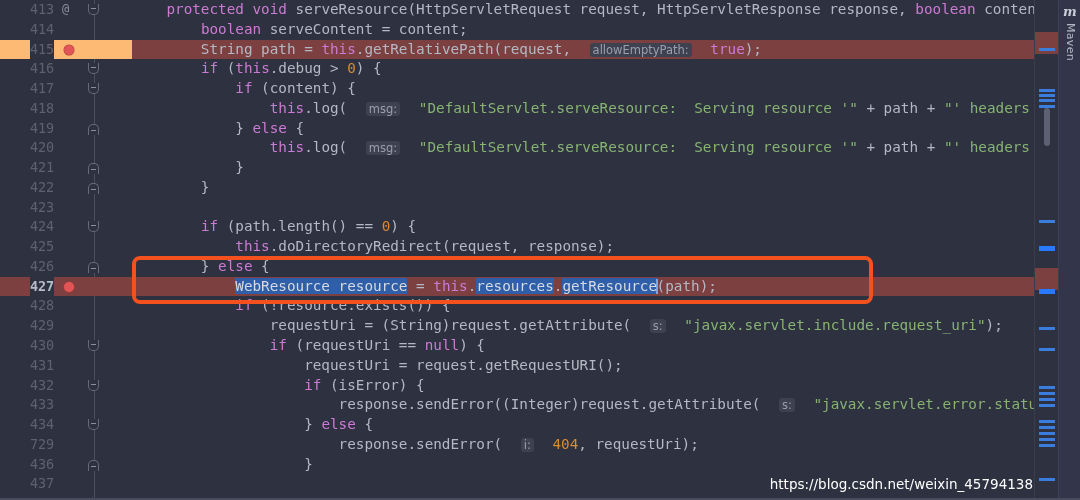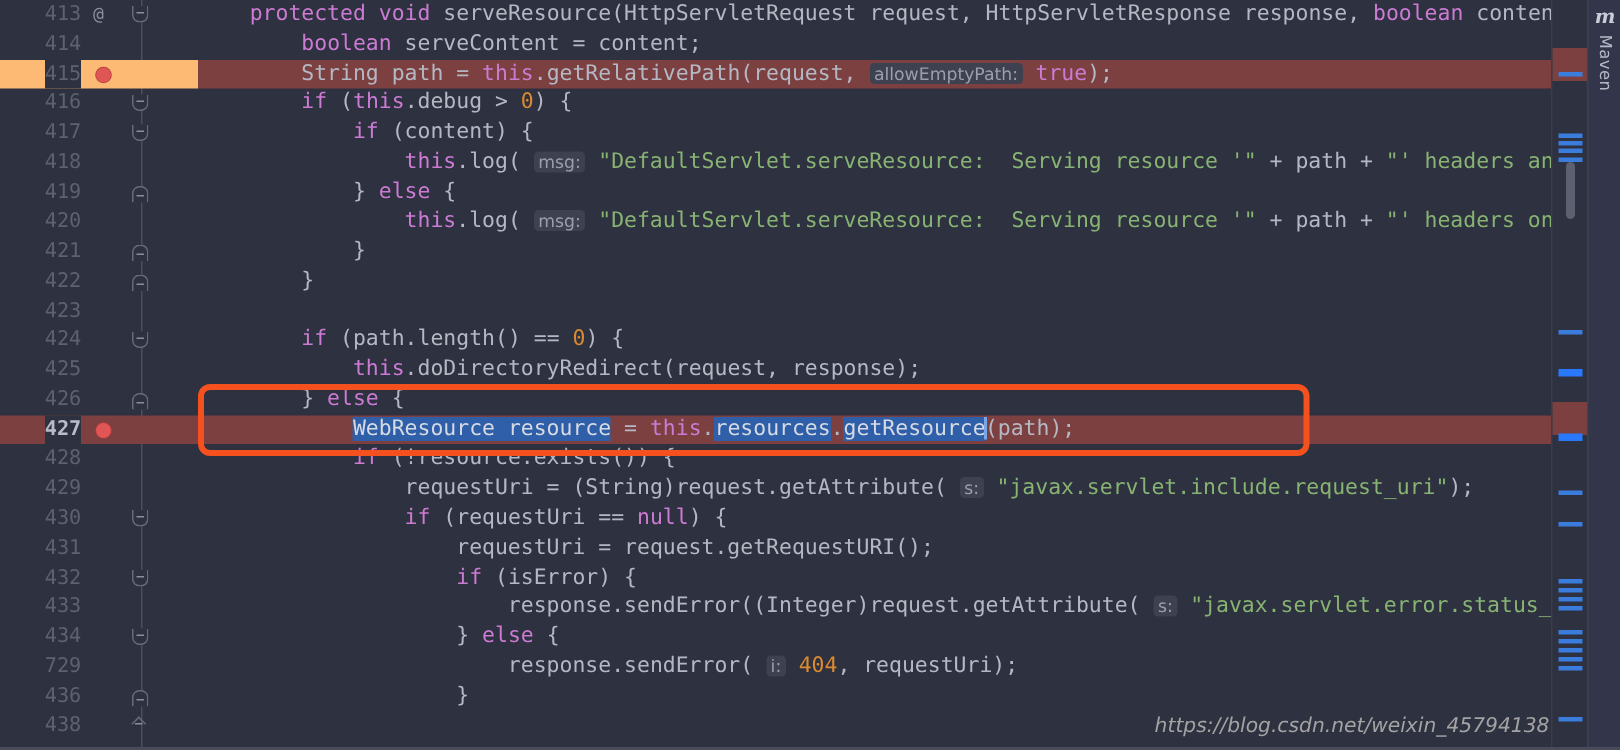--- a/index.html
+++ b/index.html
@@ -114,21 +114,21 @@
   .guide { position: absolute; top: 0; width: 1px; height: 500px; background: #474b5b; opacity: .85; }
 
   
   .kw   { color: #cc7bd4; }
   .str  { color: #87b373; }
   .num  { color: #d98a32; }
   .def  { color: #b4b8c4; }
   .hint {
     color: #9a9fae; font-size: 11.5px;
     background: #3d4150; border-radius: 3px;
-    padding: 0 3px; margin: 0 0;
+    padding: 0 3px; margin: 0 10px;
     font-family: "DejaVu Sans", sans-serif;
   }
   .sel  { background: #2f5fa8; color: #d6dae3; }
   .faded { color: #7a7f8e; }
 
   
   .strikeline {
     position: absolute; left: 0; top: 9px;
     height: 1.5px; background: #d0453c;
     z-index: 5;
@@ -191,24 +191,23 @@
     font-family: "DejaVu Sans", sans-serif;
     font-size: 11px; color: #b4b8c4;
     margin-top: 3px; letter-spacing: .3px;
   }
 
   
   .watermark {
     position: absolute; right: 47px; bottom: 8px;
     font-family: "DejaVu Sans", sans-serif;
     font-size: 13.5px;
-    color: #a3a3a3;
+    color: #ffffff;
     z-index: 9;
     white-space: nowrap;
-    font-style: italic;
   }
 
   
   .bottom-edge {
     position: absolute; left: 0; bottom: 0;
     width: 1080px; height: 2px;
     background: #474b5b;
     z-index: 8;
   }
 </style>
@@ -383,20 +382,23 @@
         </span>
     </div>
     <div class="gutter-row">
       <span class="lineno">729</span>
     </div>
     <div class="gutter-row">
       <span class="lineno">436</span>
       <span class="fold up" style="top:5px">
           <i></i>
         </span>
+    </div>
+    <div class="gutter-row">
+      <span class="lineno">437</span>
     </div>
     <div class="gutter-row">
       <span class="lineno">438</span>
       <span class="fold end" style="top:4px">
           <i></i>
         </span>
     </div>
   </div>
 
   <div class="annot-rect"></div>

